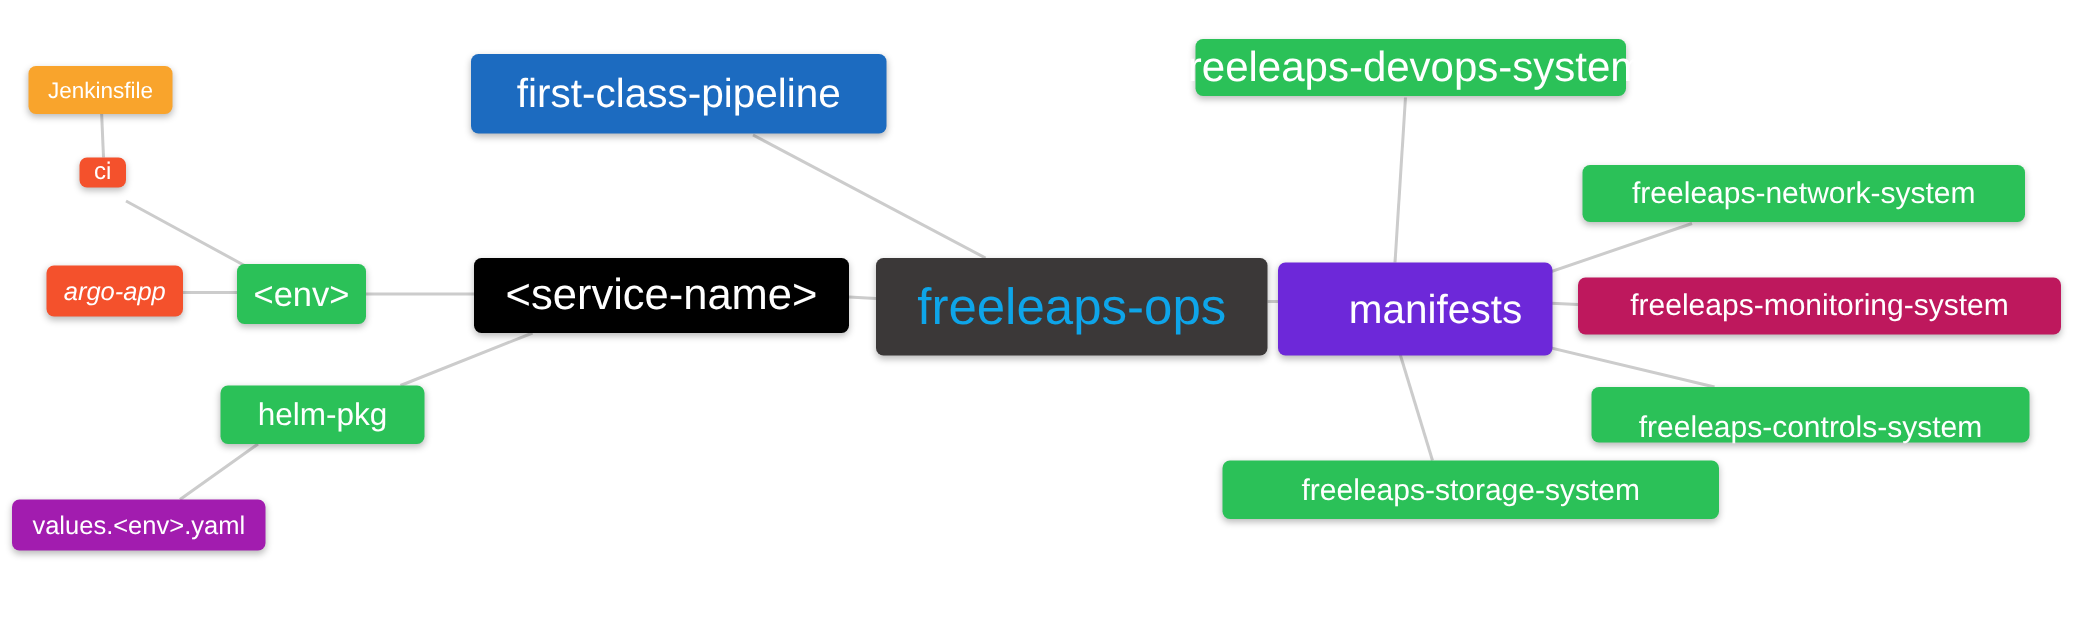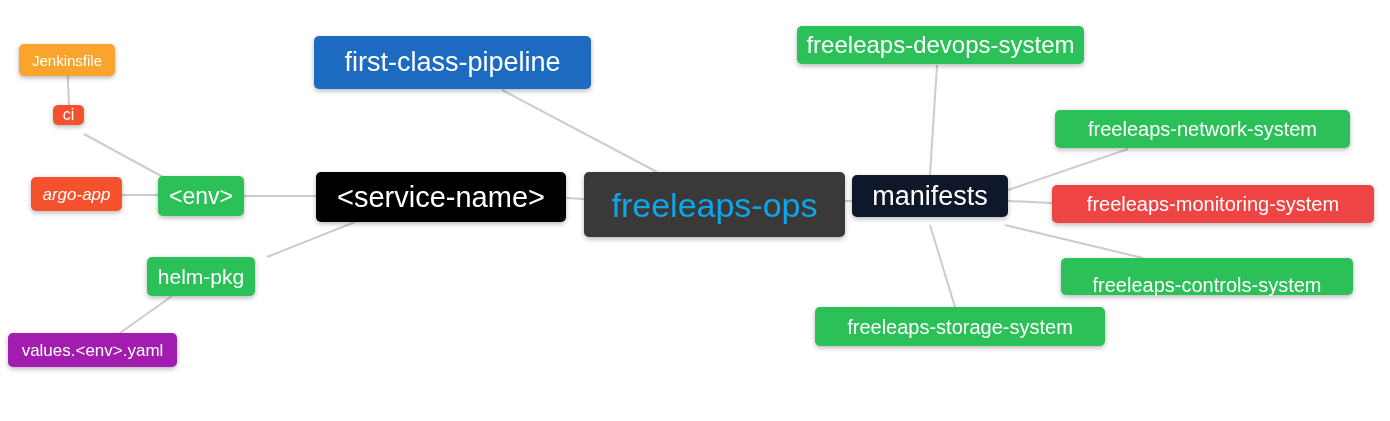--- a/index.html
+++ b/index.html
@@ -64,47 +64,47 @@
       </div>
       <div class="node" style="left: 53px; top: 105px; width: 31px; height: 20px; background: rgb(244, 81, 44); font-size: 16px; color: rgb(255, 255, 255);">
         <span>ci</span>
       </div>
       <div class="node" style="left: 31px; top: 177px; width: 91px; height: 34px; background: rgb(244, 81, 44); font-size: 17px; color: rgb(255, 255, 255); font-style: italic;">
         <span>argo-app</span>
       </div>
       <div class="node" style="left: 158px; top: 176px; width: 86px; height: 40px; background: rgb(43, 193, 88); font-size: 23px; color: rgb(255, 255, 255);">
         <span>&lt;env&gt;</span>
       </div>
-      <div class="node" style="left: 147px; top: 257px; width: 108px; height: 39px; background: rgb(43, 193, 88); font-size: 21px; color: rgb(255, 255, 255);">
+      <div class="node" style="left: 147px; top: 257px; width: 136px; height: 39px; background: rgb(43, 193, 88); font-size: 21px; color: rgb(255, 255, 255);">
         <span>helm-pkg</span>
       </div>
       <div class="node" style="left: 8px; top: 333px; width: 169px; height: 34px; background: #a21caf; font-size: 17px; color: rgb(255, 255, 255);">
         <span>values.&lt;env&gt;.yaml</span>
       </div>
       <div class="node" style="left: 314px; top: 36px; width: 277px; height: 53px; background: rgb(28, 107, 192); font-size: 27px; color: #ffffff;">
         <span>first-class-pipeline</span>
       </div>
       <div class="node" style="left: 316px; top: 172px; width: 250px; height: 50px; background: #000000; font-size: 29px; color: rgb(255, 255, 255);">
         <span>&lt;service-name&gt;</span>
       </div>
       <div class="node" style="left: 584px; top: 172px; width: 261px; height: 65px; background: rgb(59, 56, 56); font-size: 34px; color: #0ea5e9;">
         <span>freeleaps-ops</span>
       </div>
-      <div class="node" style="left: 852px; top: 175px; width: 156px; height: 42px; background: #0f172a; font-size: 27px; color: rgb(255, 255, 255);">
+      <div class="node" style="left: 852px; top: 175px; width: 156px; height: 62px; background: #6d28d9; font-size: 27px; color: rgb(255, 255, 255); padding-left: 27px;">
         <span>manifests</span>
       </div>
-      <div class="node" style="left: 797px; top: 26px; width: 287px; height: 38px; background: rgb(43, 193, 88); font-size: 24px; color: rgb(255, 255, 255);">
+      <div class="node" style="left: 797px; top: 26px; width: 287px; height: 38px; background: rgb(43, 193, 88); font-size: 28px; color: rgb(255, 255, 255);">
         <span>freeleaps-devops-system</span>
       </div>
       <div class="node" style="left: 1055px; top: 110px; width: 295px; height: 38px; background: rgb(43, 193, 88); font-size: 20px; color: rgb(255, 255, 255);">
         <span>freeleaps-network-system</span>
       </div>
-      <div class="node" style="left: 1052px; top: 185px; width: 322px; height: 38px; background: #ef4444; font-size: 20px; color: rgb(255, 255, 255);">
+      <div class="node" style="left: 1052px; top: 185px; width: 322px; height: 38px; background: #be185d; font-size: 20px; color: rgb(255, 255, 255);">
         <span>freeleaps-monitoring-system</span>
       </div>
       <div class="node" style="left: 1061px; top: 258px; width: 292px; height: 37px; background: rgb(43, 193, 88); font-size: 20px; color: rgb(255, 255, 255); align-items: flex-end;">
         <span>freeleaps-controls-system</span>
       </div>
-      <div class="node" style="left: 815px; top: 307px; width: 290px; height: 39px; background: rgb(43, 193, 88); font-size: 20px; color: rgb(255, 255, 255);">
+      <div class="node" style="left: 815px; top: 307px; width: 331px; height: 39px; background: rgb(43, 193, 88); font-size: 20px; color: rgb(255, 255, 255);">
         <span>freeleaps-storage-system</span>
       </div>
     </div>
 </div>
 
 </body></html>

